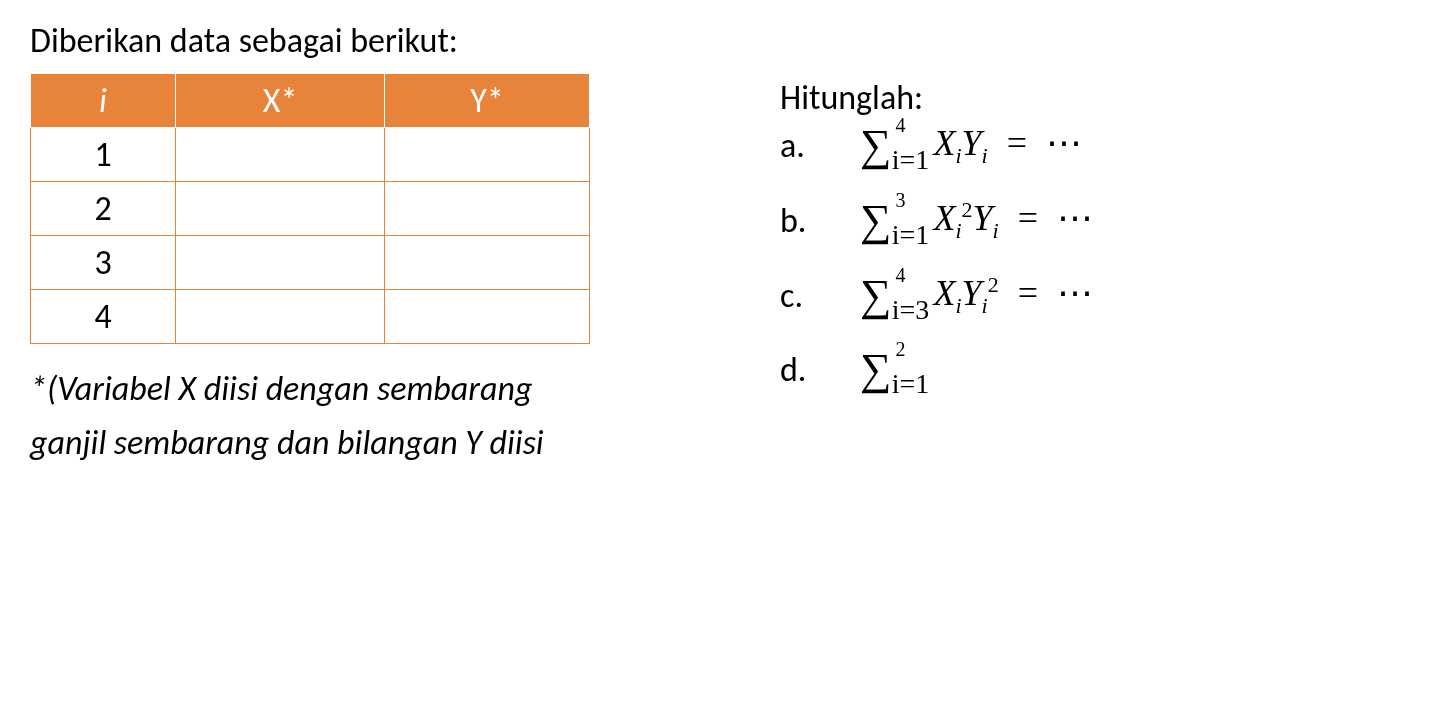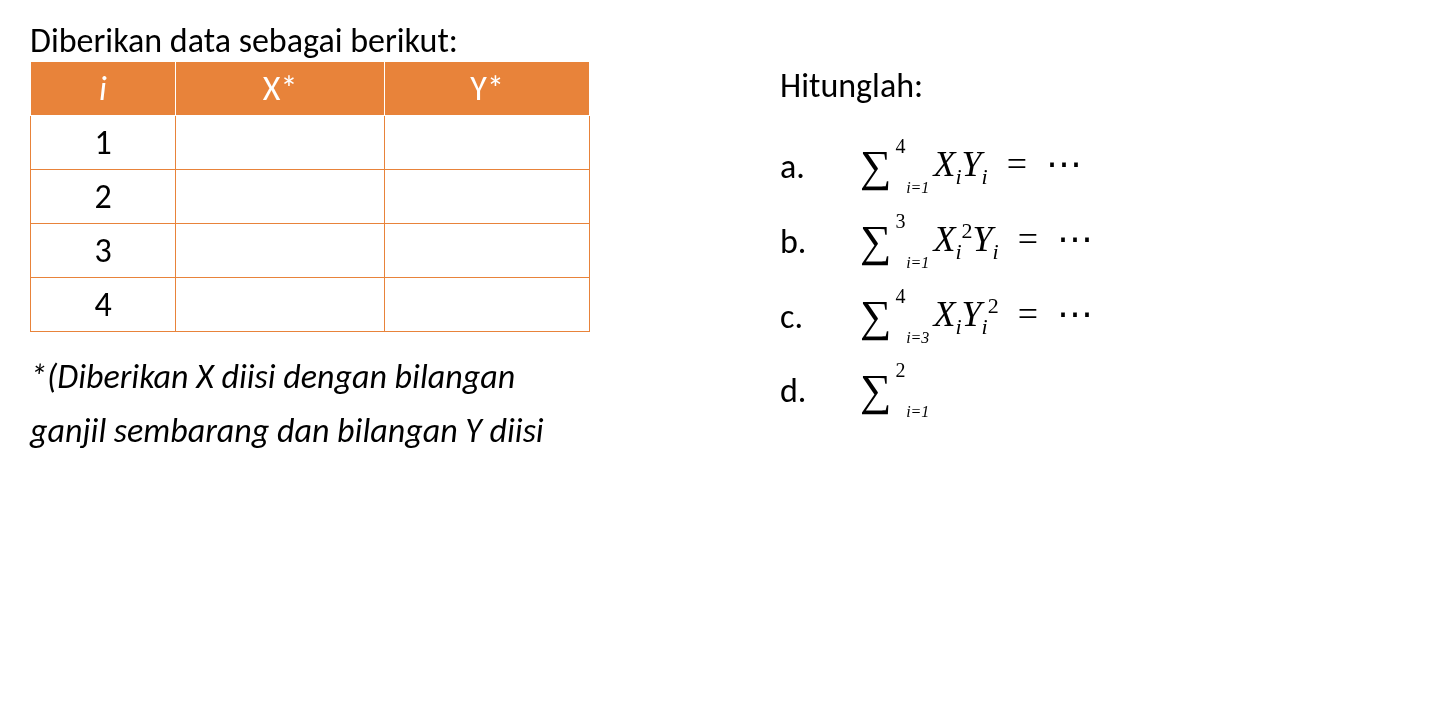--- a/index.html
+++ b/index.html
@@ -14,20 +14,21 @@
       background: #fff;
       padding: 20px 30px;
       width: 1438px;
       height: 706px;
     }
     .container {
       display: flex;
       flex-direction: column;
     }
     .intro {
+      margin-bottom: 12px;
       font-size: 34px;
     }
     .main-content {
       display: flex;
       gap: 150px;
     }
     .left-col {
       flex: 0 0 600px;
     }
     .right-col {
@@ -61,21 +62,21 @@
       width: 145px;
     }
     .footnote {
       font-style: italic;
       margin-top: 18px;
       font-size: 34px;
       line-height: 1.6;
     }
     .hitung-title {
       font-size: 34px;
-      margin-bottom: 37px;
+      margin-bottom: 4px;
       margin-top: 4px;
     }
     .questions {
       display: flex;
       flex-direction: column;
       gap: 28px;
     }
     .q-row {
       display: flex;
       align-items: center;
@@ -102,22 +103,21 @@
     .sig-top {
       position: absolute;
       top: -10px;
       right: -14px;
       font-size: 20px;
     }
     .sig-bot {
       position: absolute;
       bottom: -8px;
       right: -38px;
-      font-size: 16px;
-      font-style: italic;
+      font-size: 28px;
     }
     .expr {
       margin-left: 36px;
       font-style: italic;
       font-size: 36px;
     }
     .sub {
       font-size: 22px;
       vertical-align: sub;
       font-style: italic;
@@ -170,21 +170,21 @@
           </tr>
           <tr>
             <td>4</td>
             <td></td>
             <td></td>
           </tr>
         </tbody>
       </table>
 
       <div class="footnote">
-        <div>*(Diberikan X diisi dengan bilangan</div>
+        <div>*(Variabel X diisi dengan sembarang</div>
         <div>ganjil sembarang dan bilangan Y diisi</div>
       </div>
     </div>
 
     <div class="right-col">
       <div class="hitung-title">Hitunglah:</div>
 
       <div class="questions">
 
         <div class="q-row">

